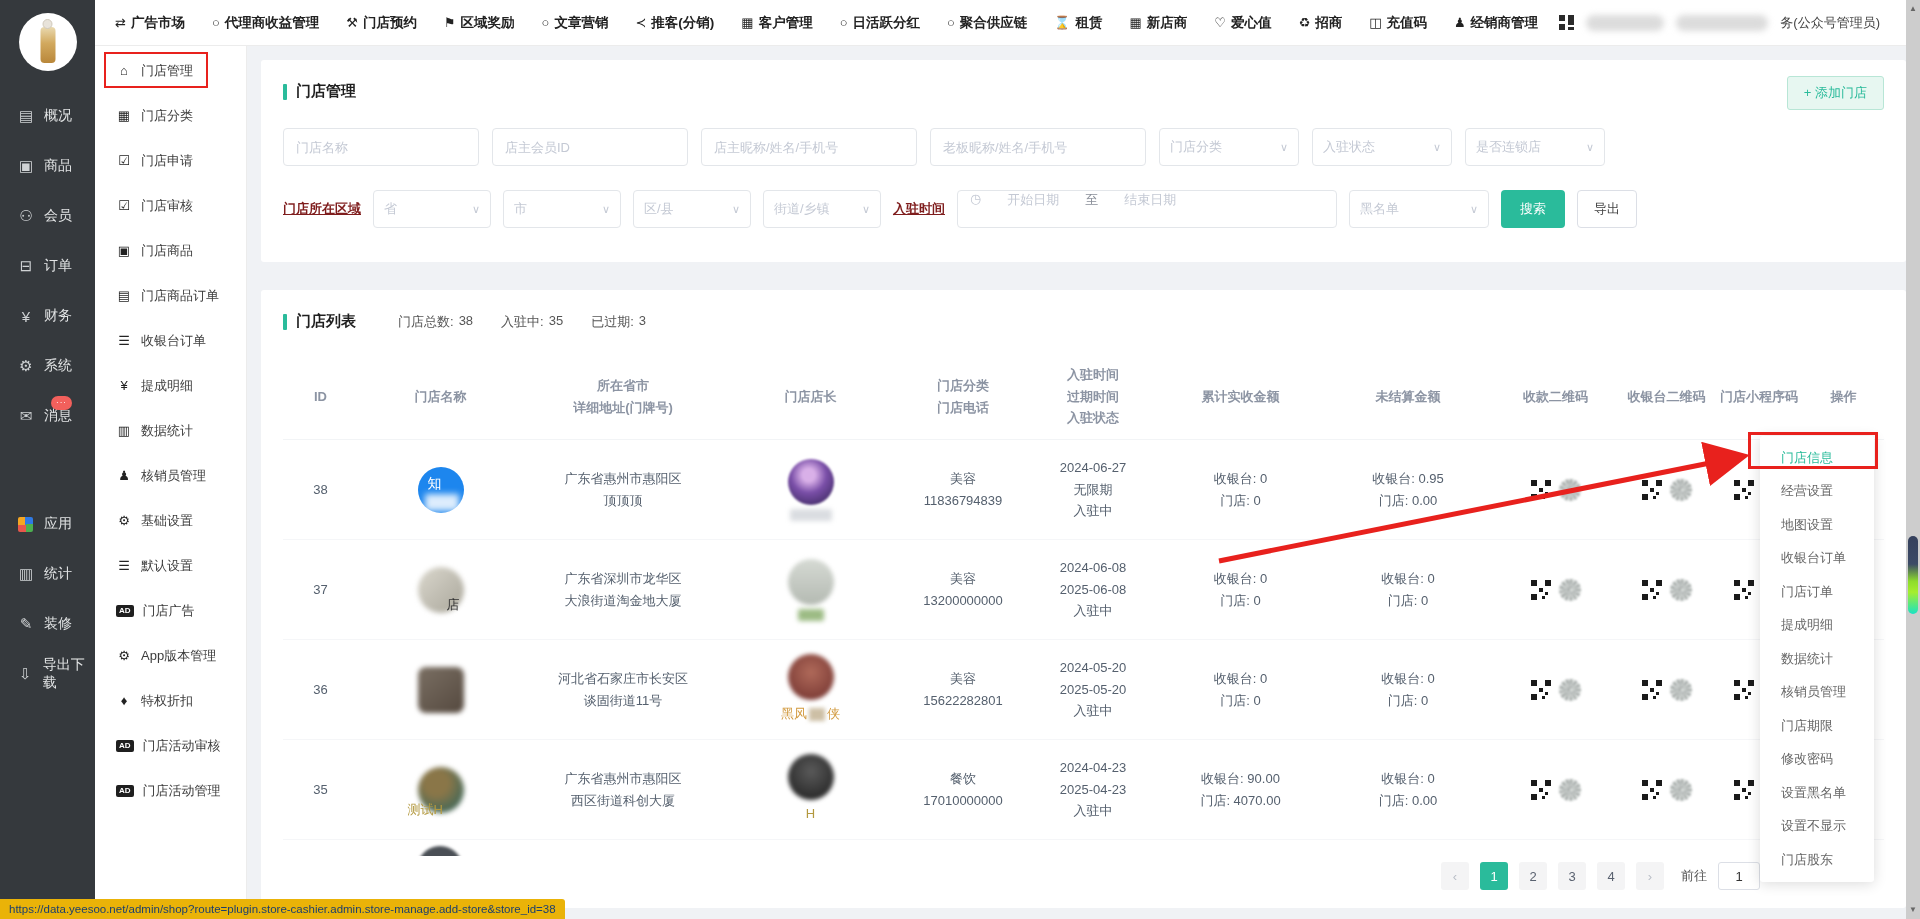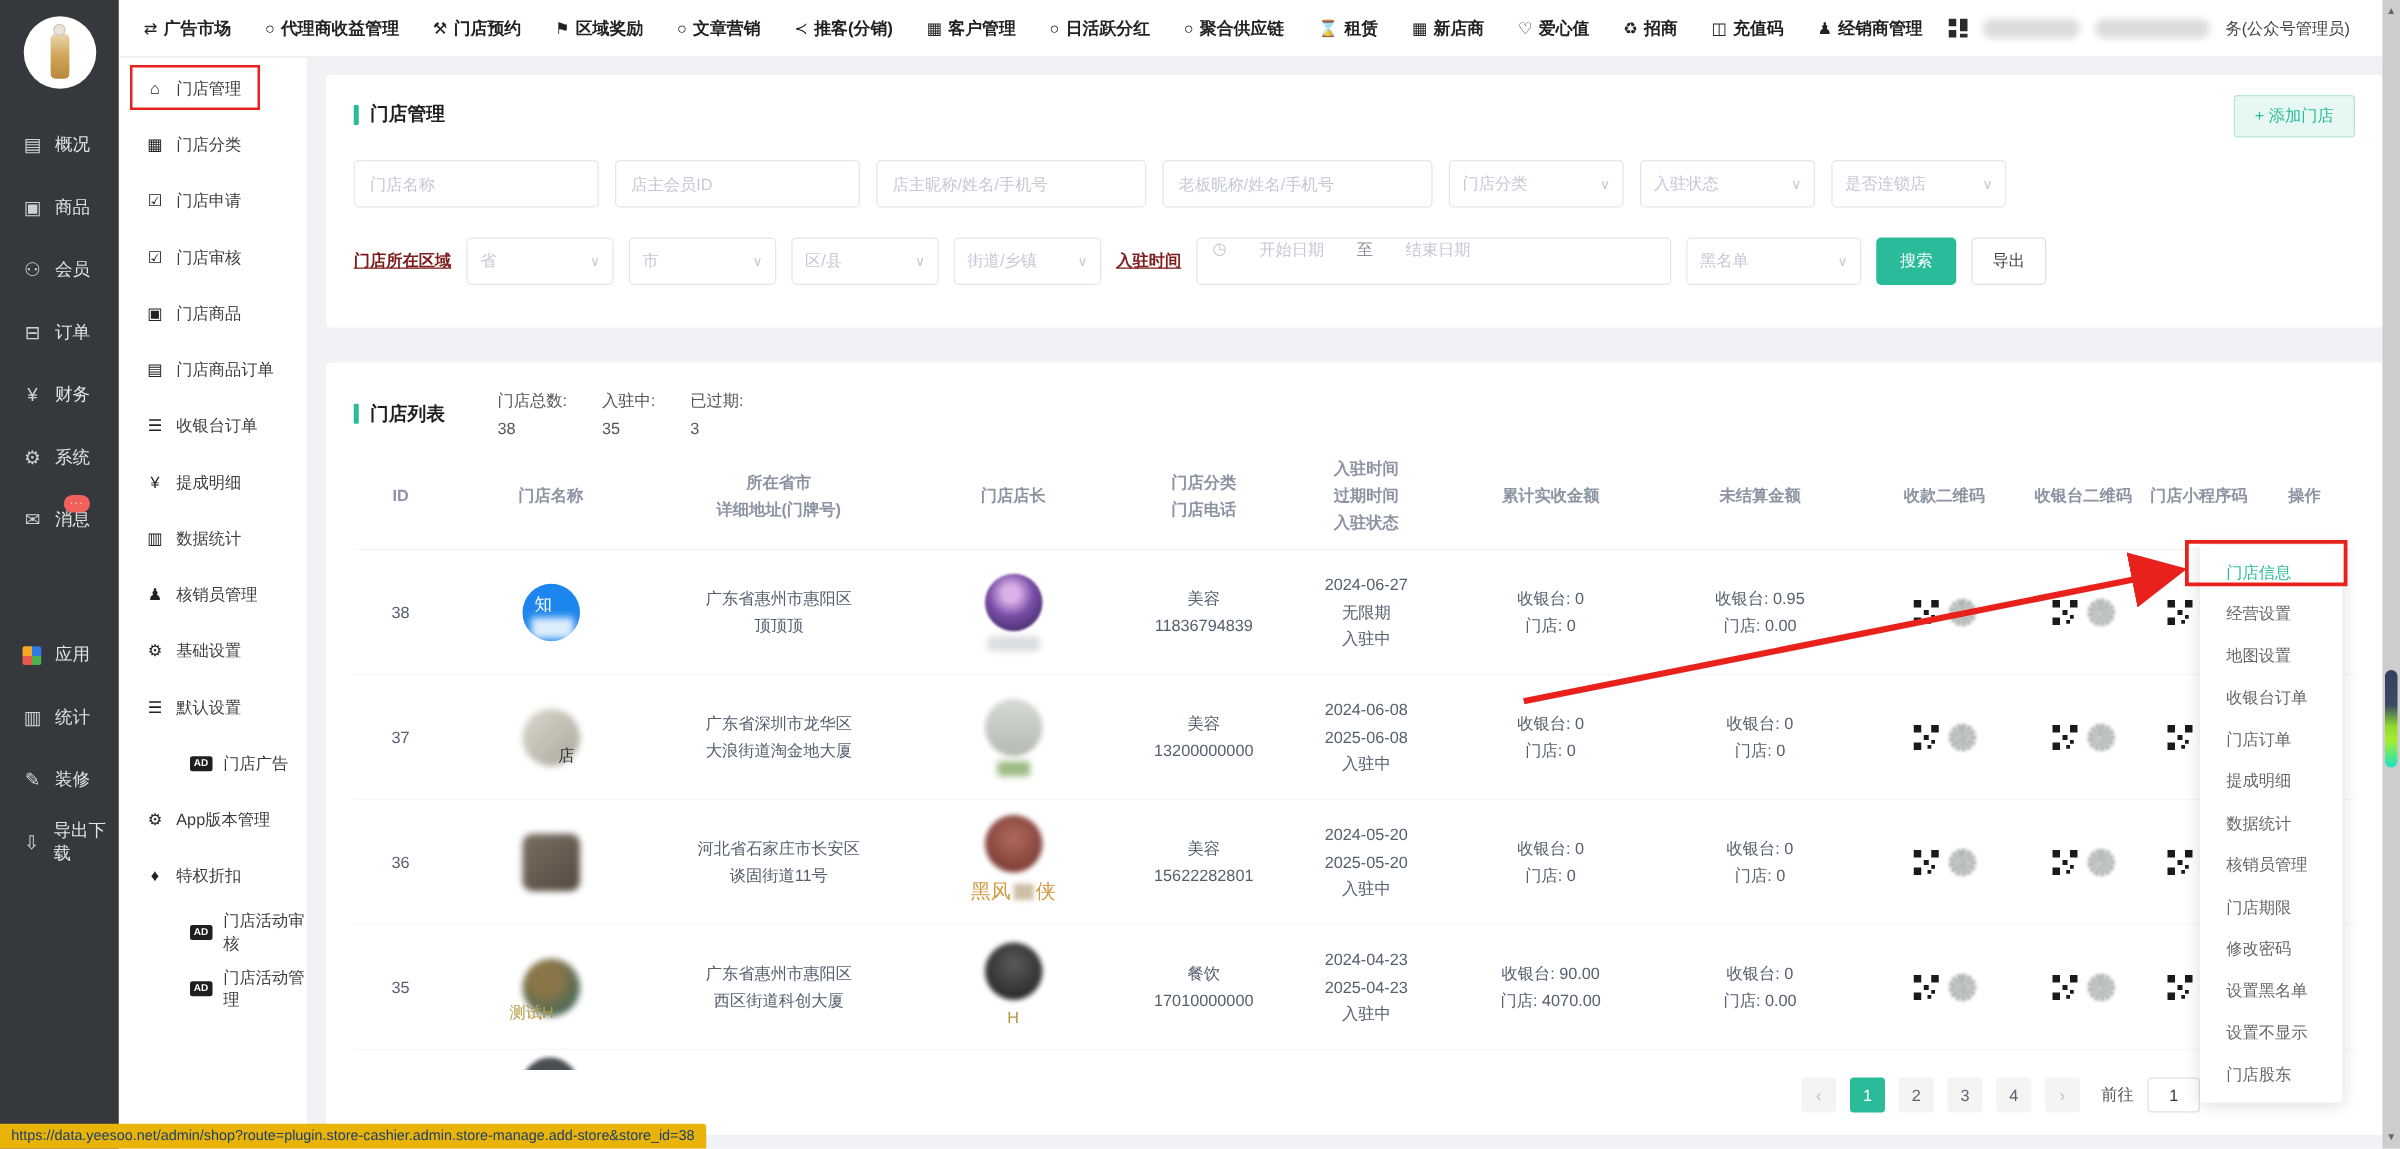--- a/index.html
+++ b/index.html
@@ -29,21 +29,21 @@
       linear-gradient(#2b2b2b,#2b2b2b) 0 9px/6px 6px no-repeat,
       linear-gradient(#2b2b2b,#2b2b2b) 9px 12px/6px 3px no-repeat; }
   .blur-pill { height:16px; border-radius:8px; background:#dcdcdc; filter:blur(3px); }
   .bp1 { width:78px; } .bp2 { width:92px; }
   .user-suffix { font-size:13px; color:#444; }
 
   
   .submenu { position:absolute; left:95px; top:46px; width:152px; height:873px; background:#fff; border-right:1px solid #ececec; z-index:20; padding-top:2px; }
   .smi { display:flex; align-items:center; gap:9px; height:45px; padding-left:21px; font-size:13px; color:#3c3c3c; cursor:pointer; }
   .smi .g { width:16px; text-align:center; font-size:13px; color:#222; }
-  .ad-badge { background:#1f1f1f; color:#fff; font-size:8px; font-weight:700; padding:2px 3px; border-radius:2px; line-height:1;margin-left:36px; }
+  .ad-badge { background:#1f1f1f; color:#fff; font-size:8px; font-weight:700; padding:2px 3px; border-radius:2px; line-height:1; }
   .redbox-menu { position:absolute; left:9px; top:6px; width:104px; height:36px; border:2px solid #e8211d; z-index:5; pointer-events:none; }
 
   
   .main { position:absolute; left:247px; top:46px; width:1673px; height:873px; }
   .panel { position:absolute; background:#fff; border-radius:3px; }
   .panel1 { left:14px; top:14px; width:1645px; height:202px; }
   .panel2 { left:14px; top:244px; width:1645px; height:618px; }
   .ptitle { display:flex; align-items:center; position:absolute; left:22px; top:22px; }
   .tbar { width:4px; height:16px; background:#2abb9b; margin-right:9px; border-radius:1px; }
   .ptxt { font-size:15px; font-weight:700; color:#1f1f1f; }
@@ -58,21 +58,21 @@
   .fs:after { content:"∨"; color:#c4c9d4; font-size:11px; margin-left:6px; }
   .w140{width:140px} .w118{width:118px}
   .flabel { font-size:13px; font-weight:700; color:#7f1d1d; white-space:nowrap;text-decoration:underline; }
   .daterange { width:380px; height:38px; border:1px solid #e3e6ea; border-radius:4px; display:flex; align-items:flex-start; padding:0 12px; gap:26px; color:#c4c9d4; }
   .daterange .clk:before { content:"◷"; color:#c4c9d4; font-size:13px; }
   .daterange .to { color:#8a8f99; }
   .btn-search { width:64px; height:38px; background:#2abb9b; color:#fff; border:none; border-radius:4px; font-size:13px; cursor:pointer; }
   .btn-export { width:60px; height:38px; background:#fff; color:#444; border:1px solid #dcdfe6; border-radius:4px; font-size:13px; cursor:pointer; }
 
   .stats { display:flex; gap:28px; margin-left:42px; font-size:13px; color:#555; }
-  .stat { display:flex; gap:5px;flex-direction:column; }
+  .stat { display:flex; gap:5px; }
 
   
   .tbl { position:absolute; left:22px; top:64px; width:1601px; }
   .thead, .trow { display:flex; align-items:center; }
   .thead { height:86px; border-bottom:1px solid #f2f4f6; }
   .trow { height:100px; border-bottom:1px solid #f5f6f8; }
   .th, .td { display:flex; flex-direction:column; align-items:center; justify-content:center; text-align:center; line-height:1.65; }
   .th { color:#8c94a3; font-weight:700; font-size:13px; }
   .td { color:#55606e; font-size:13px; }
   .c0{width:75px} .c1{width:165px} .c2{width:200px} .c3{width:175px} .c4{width:130px} .c5{width:130px}
@@ -98,21 +98,21 @@
   .wpatch { position:absolute; left:7px; top:27px; width:34px; height:17px; background:rgba(255,255,255,.85); filter:blur(3px); z-index:1; }
   .sav-txt37 { position:absolute; left:29px; top:27px; color:#333; font-size:13px; z-index:2; }
   .sav-lab35 { position:absolute; left:-10px; top:32px; color:#b3993f; font-size:13px; white-space:nowrap; z-index:2; }
   .mav { width:46px; height:46px; border-radius:50%; filter:blur(2px); }
   .mav38 { background:radial-gradient(circle at 45% 35%, #d9b0e8 0 16%, #7a4fa8 45%, #2d1f4e 100%); filter:blur(1px); }
   .mav37 { background:linear-gradient(#d6dad4,#b4bab2); }
   .mav36 { background:radial-gradient(circle at 50% 40%, #b06a5a, #6e2f2c); }
   .mav35 { background:radial-gradient(circle at 50% 38%, #5a5a5a, #1b1b1b); }
   .nchip { width:42px; height:12px; background:#dadde1; filter:blur(2.5px); border-radius:2px; margin:4px auto 0; }
   .nchip.green { background:#9cbb84; width:26px; }
-  .mlabel-gold { display:flex; align-items:center; gap:2px; color:#d29a3f; font-size:16px; margin-top:3px; }
+  .mlabel-gold { display:flex; align-items:center; gap:2px; color:#d29a3f; font-size:13px; margin-top:3px; }
   .blurchip { display:inline-block; width:16px; height:13px; background:#cdbfa5; filter:blur(2px); }
   .mlabel-h { color:#b3993f; font-size:13px; margin-top:3px; }
 
   .next-row-sliver { position:absolute; left:96px; top:552px; width:165px; height:14px; overflow:hidden; }
   .next-row-sliver .circ { width:46px; height:46px; border-radius:50%; margin:4px auto 0; background:#4a4f55; filter:blur(1.5px); }
 
   
   .pagination { position:absolute; left:1180px; top:572px; display:flex; gap:11px; align-items:center; }
   .pg { min-width:28px; height:28px; border-radius:3px; background:#f4f4f5; color:#5a6270; font-size:13px; display:flex; align-items:center; justify-content:center; cursor:pointer; }
   .pg.arrow { color:#b9bec7; }

